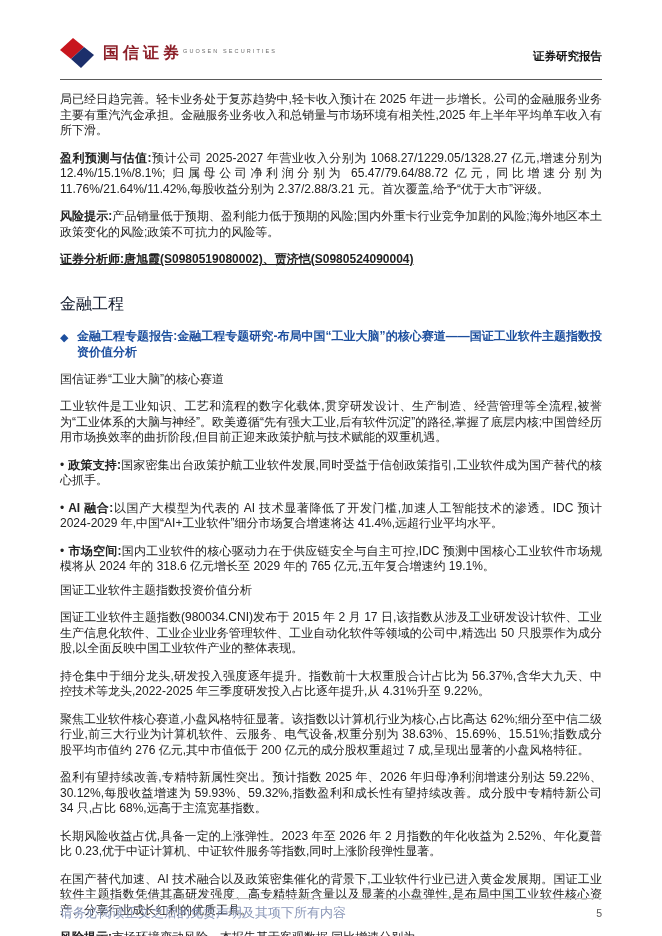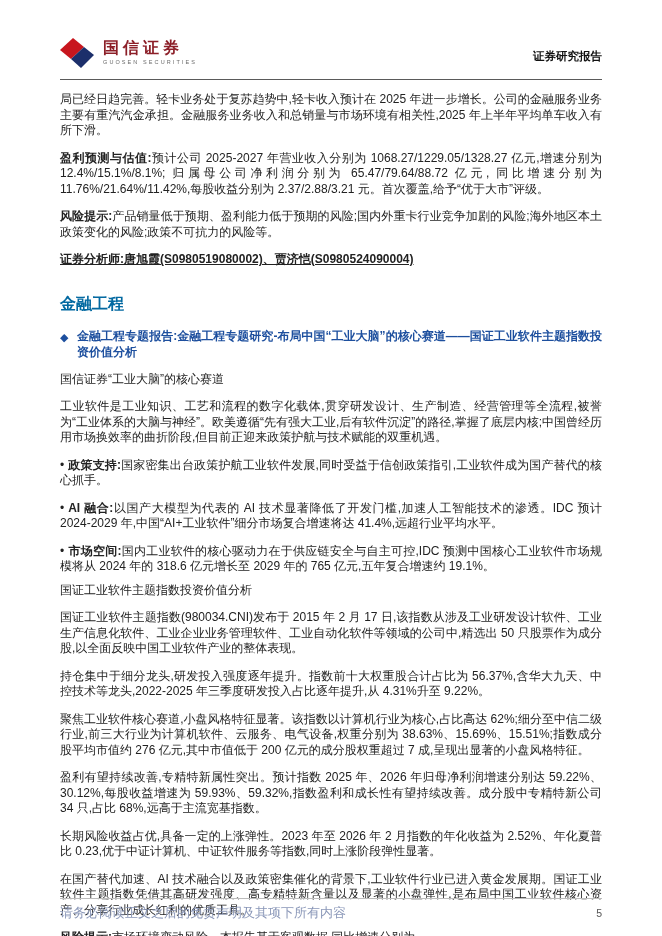--- a/index.html
+++ b/index.html
@@ -8,37 +8,37 @@
     font-family:"Liberation Sans","DejaVu Sans",sans-serif;
     color:#222222;
     -webkit-font-smoothing:antialiased;
   }
   .page{position:relative;width:662px;height:936px;box-sizing:border-box;padding:38px 60px 0 60px;}
 
   
   .header{display:flex;justify-content:space-between;align-items:flex-end;}
   .brand{display:flex;align-items:center;}
   .logo{display:inline-flex;margin-right:9px;}
-  .brand-text{display:flex;flex-direction:column;line-height:1;}
+  .brand-text{display:flex;line-height:1;text-align:right;}
   .brand-name{font-size:16px;font-weight:bold;letter-spacing:4px;color:#8c1f28;}
   .brand-sub{font-size:5.5px;letter-spacing:2.1px;color:#6b6b6b;margin-top:4px;}
   .report-type{font-size:11.5px;font-weight:bold;color:#111;padding-bottom:4px;}
   .header-rule{height:1px;background:#5a5a5a;margin-top:11px;}
 
   
   main{margin-top:9px;}
   .body-p{
     font-size:12px;line-height:15.5px;margin:12px 0 5px 0;
     text-align:justify;
   }
   .b{font-weight:bold;}
   .analysts{font-weight:bold;margin-bottom:0;text-decoration:underline;}
 
   .section-title{
-    font-size:16px;line-height:20px;font-weight:bold;color:#0369a1;
+    font-size:16px;line-height:20px;font-weight:normal;color:#0f172a;
     margin:26px 0 14px 0;
   }
   .report-item{
     position:relative;padding-left:17px;margin:0 0 12px 0;
     font-size:12px;line-height:16px;font-weight:bold;color:#1d4f9e;
     text-align:justify;
   }
   .diamond{position:absolute;left:0;top:1px;font-size:11px;color:#1d4f9e;}
 
   .subhead{margin-top:8px;}

